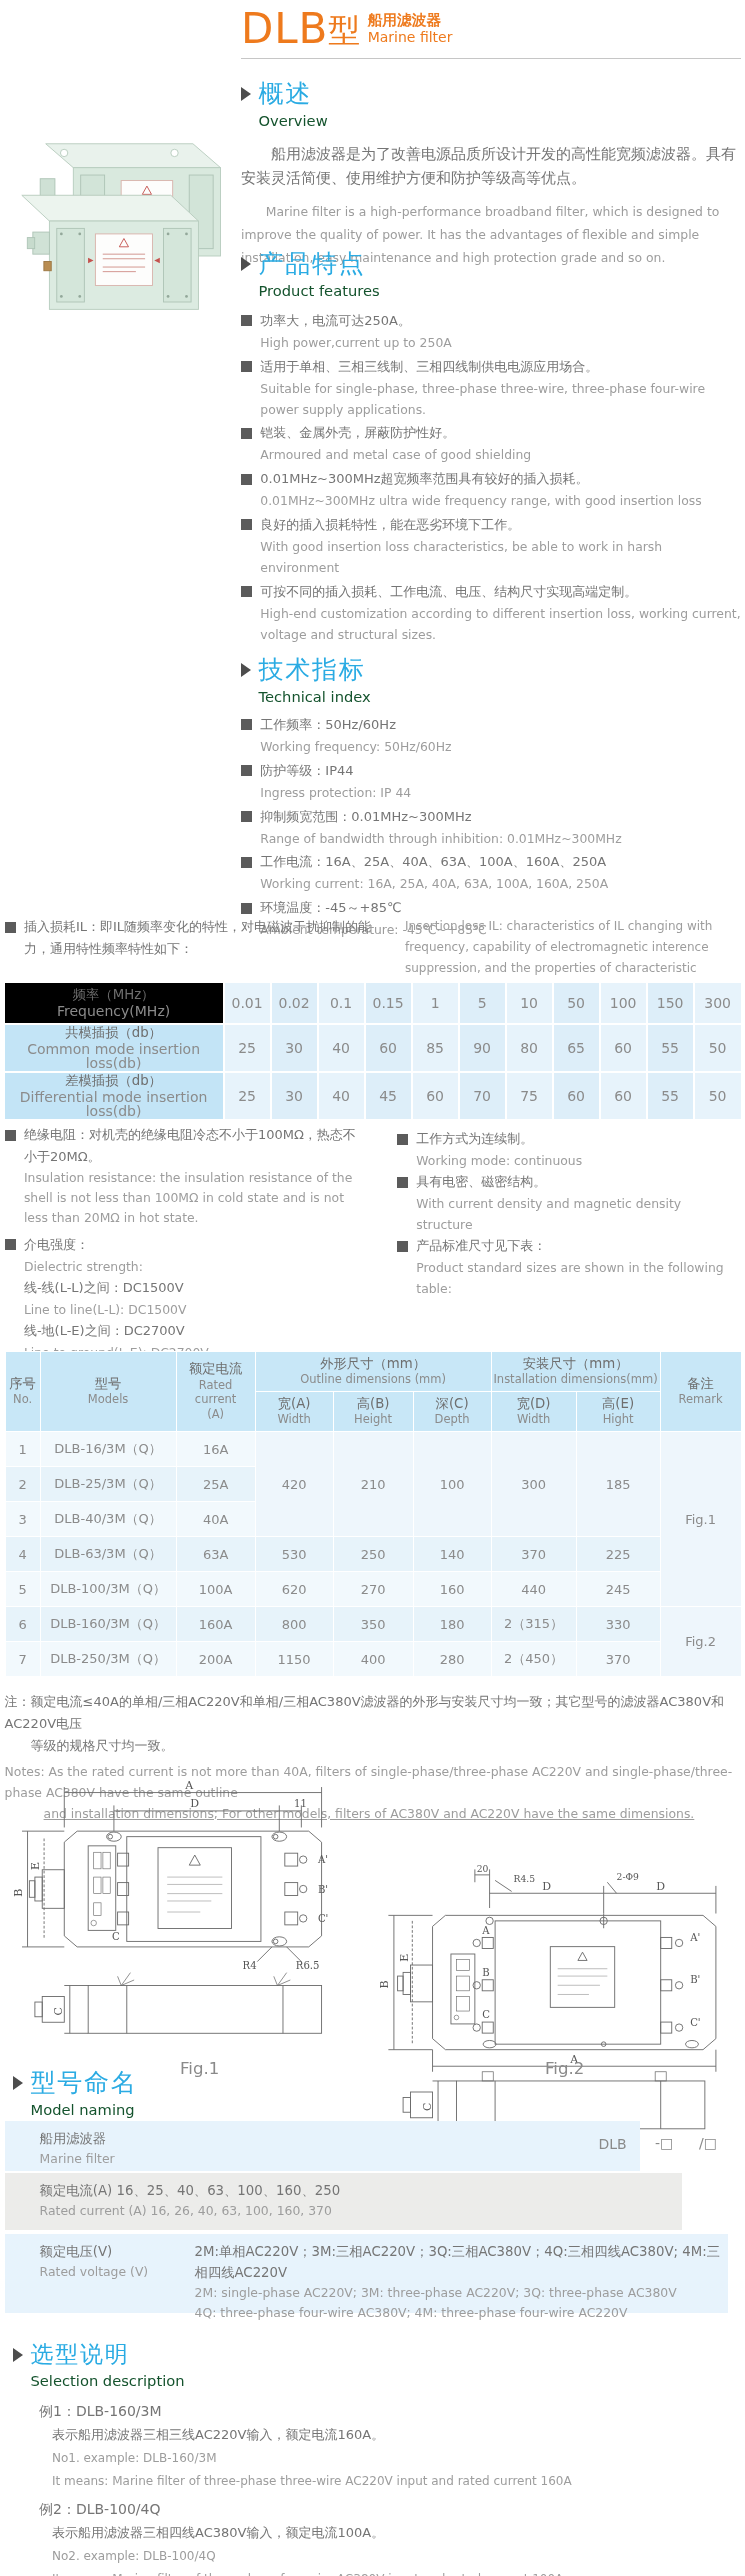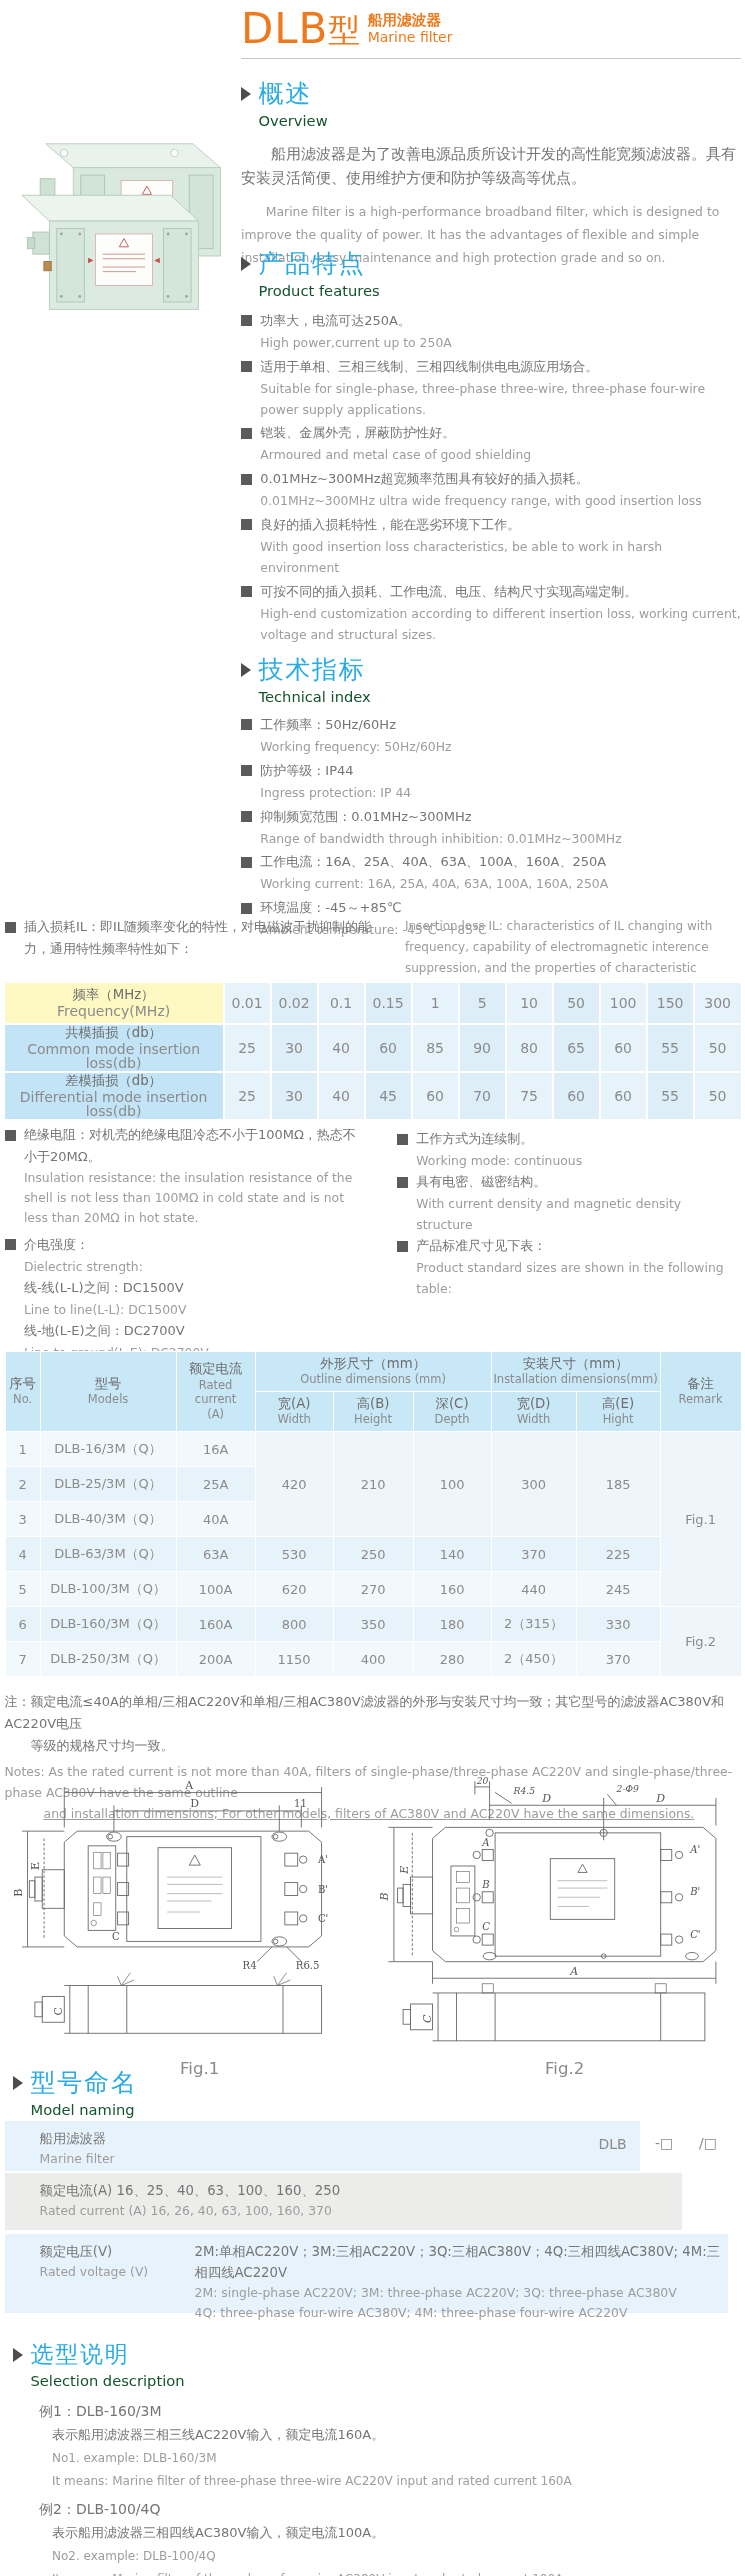--- a/index.html
+++ b/index.html
@@ -227,21 +227,21 @@
         <col>
         <col>
         <col>
         <col>
         <col>
         <col>
         <col>
       </colgroup>
     <tbody>
         <tr>
-      <td class="lbl" style="background:#fef9c3;">
+      <td class="lbl" style="background:#000000;">
         <div class="l-zh">频率（MHz）</div>
         <div class="l-en">Frequency(MHz)</div>
       </td>
       <td class="v">0.01</td>
       <td class="v">0.02</td>
       <td class="v">0.1</td>
       <td class="v">0.15</td>
       <td class="v">1</td>
       <td class="v">5</td>
       <td class="v">10</td>
@@ -526,21 +526,21 @@
       <rect x="34" y="242" width="24" height="28"></rect>
         <rect x="26" y="248" width="8" height="16"></rect>
       <line x1="64" y1="230" x2="64" y2="282"></line>
         <line x1="58" y1="230" x2="84" y2="230"></line>
         <line x1="58" y1="282" x2="84" y2="282"></line>
       <text x="56" y="258" fill="#555" stroke="none" font-size="12" transform="rotate(-90 56 258)" text-anchor="middle">C</text>
     </svg>
   </figure>
   <div class="abs fig-cap" style="left:180px;top:2059px;">Fig.1</div>
 
-  <figure class="abs" style="left:379px;top:1774px;font-style:italic;">
+  <figure class="abs" style="left:379px;top:1862px;">
     <svg width="361" height="276" viewBox="0 0 392 300" fill="none" stroke="#6b6b6b" stroke-width="1">
 
       <line x1="104" y1="14" x2="120" y2="14"></line>
         <line x1="104" y1="8" x2="104" y2="22"></line>
         <line x1="120" y1="8" x2="120" y2="50"></line>
       <text x="106" y="11" fill="#555" stroke="none" font-size="10">20</text>
       <line x1="126" y1="20" x2="144" y2="32"></line>
       <text x="146" y="22" fill="#555" stroke="none" font-size="10">R4.5</text>
       <line x1="120" y1="34" x2="244" y2="34"></line>
         <line x1="244" y1="26" x2="244" y2="56"></line>

